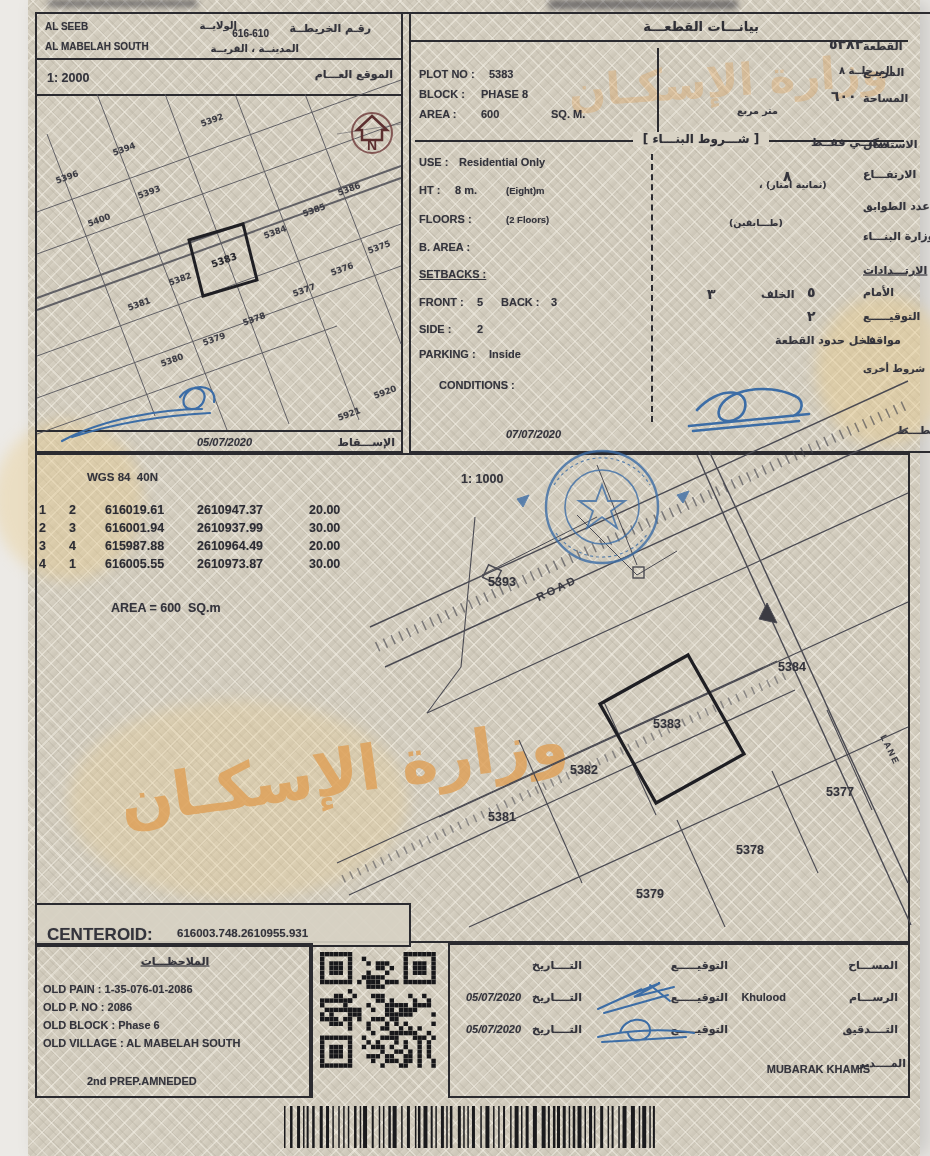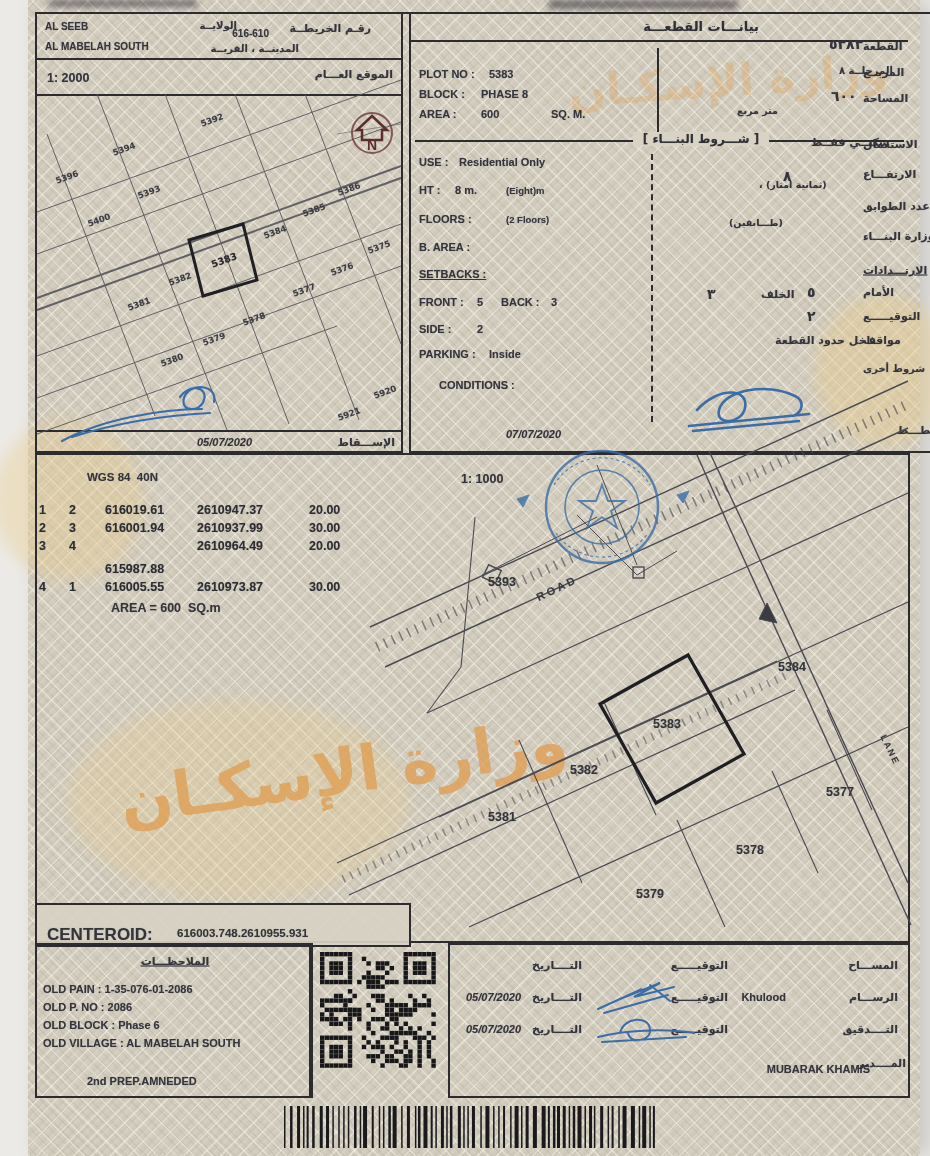--- a/index.html
+++ b/index.html
@@ -215,21 +215,21 @@
         <div class="tr" style="position: relative; margin-top: 4px; margin-left: -26px;">
           <span style="width: 30px;">2</span>
           <span style="width: 36px;">3</span>
           <span style="width: 92px;">616001.94</span>
           <span style="width: 112px;">2610937.99</span>
           <span style="width: 52px;">30.00</span>
         </div>
         <div class="tr" style="position: relative; margin-top: 4px; margin-left: -26px;">
           <span style="width: 30px;">3</span>
           <span style="width: 36px;">4</span>
-          <span style="width: 92px; margin-top: 23px;">615987.88</span>
+          <span style="width: 92px;">615987.88</span>
           <span style="width: 112px;">2610964.49</span>
           <span style="width: 52px;">20.00</span>
         </div>
         <div class="tr" style="position: relative; margin-top: 4px; margin-left: -26px;">
           <span style="width: 30px;">4</span>
           <span style="width: 36px;">1</span>
           <span style="width: 92px;">616005.55</span>
           <span style="width: 112px;">2610973.87</span>
           <span style="width: 52px;">30.00</span>
         </div>

